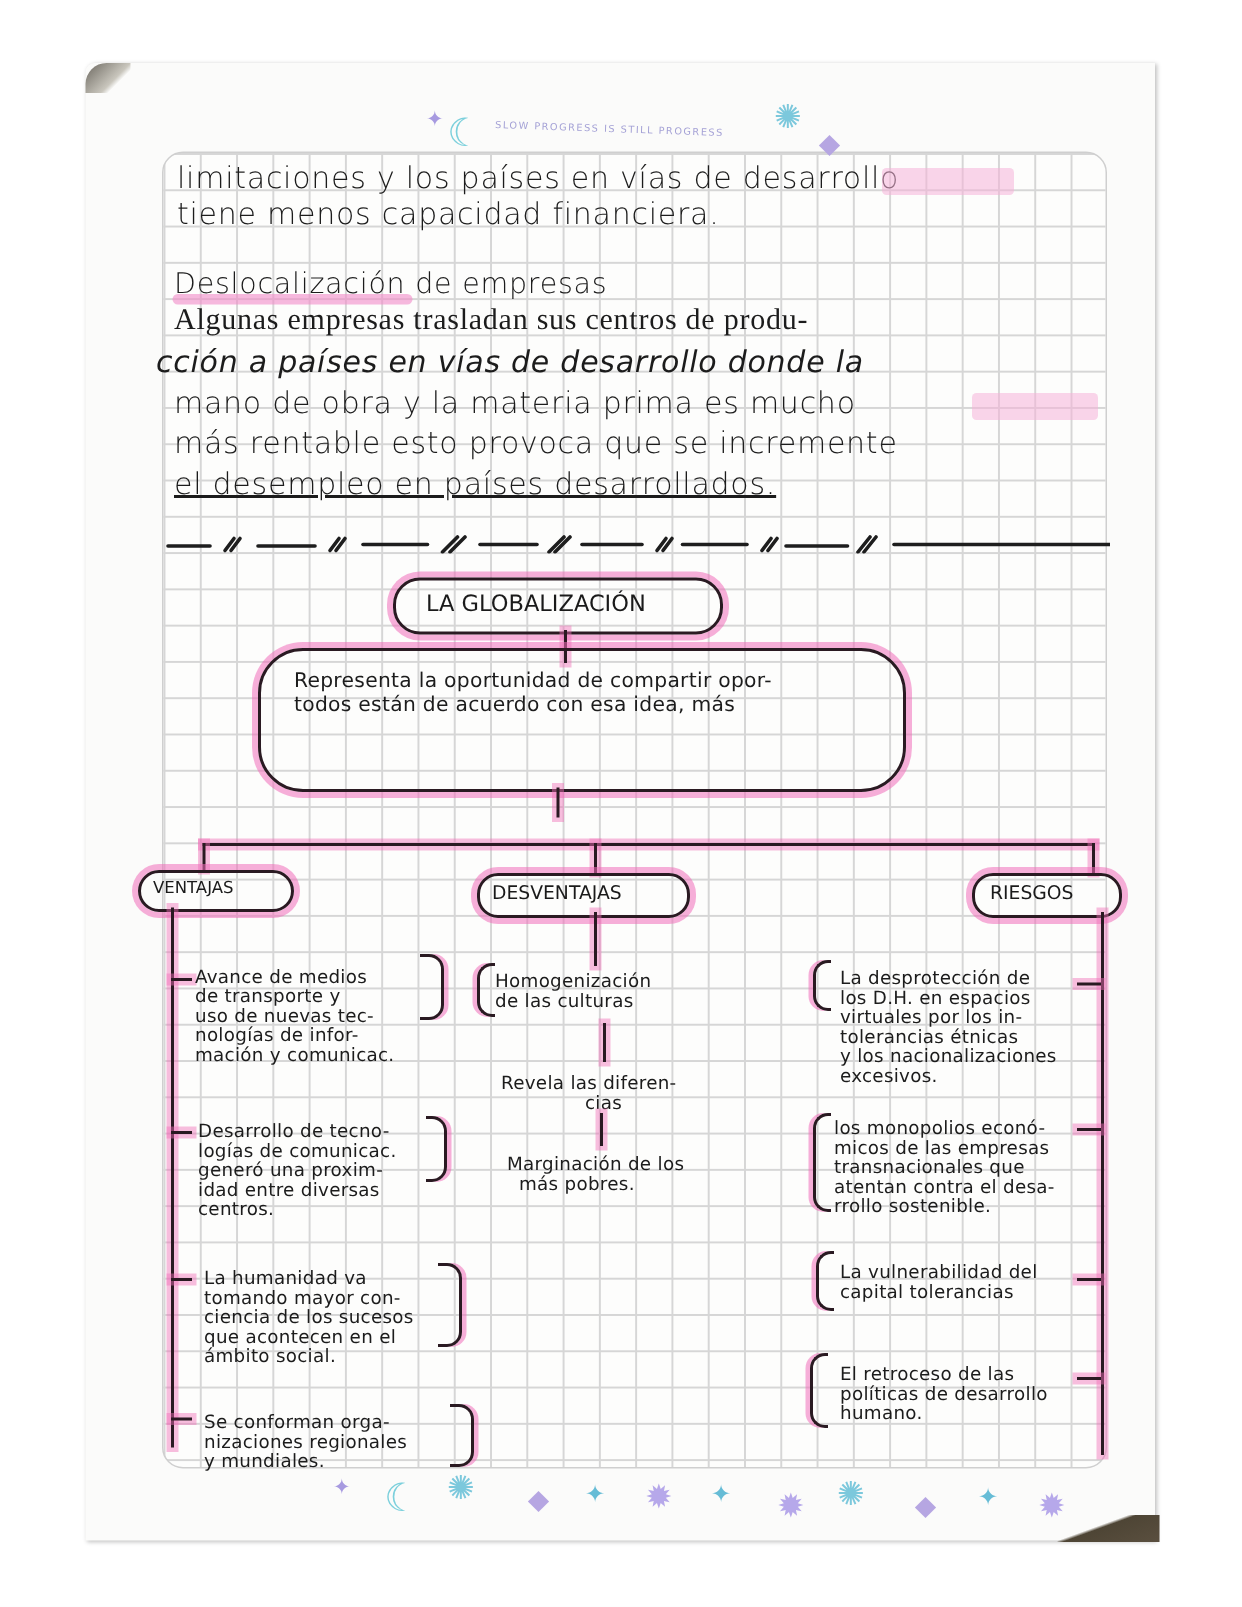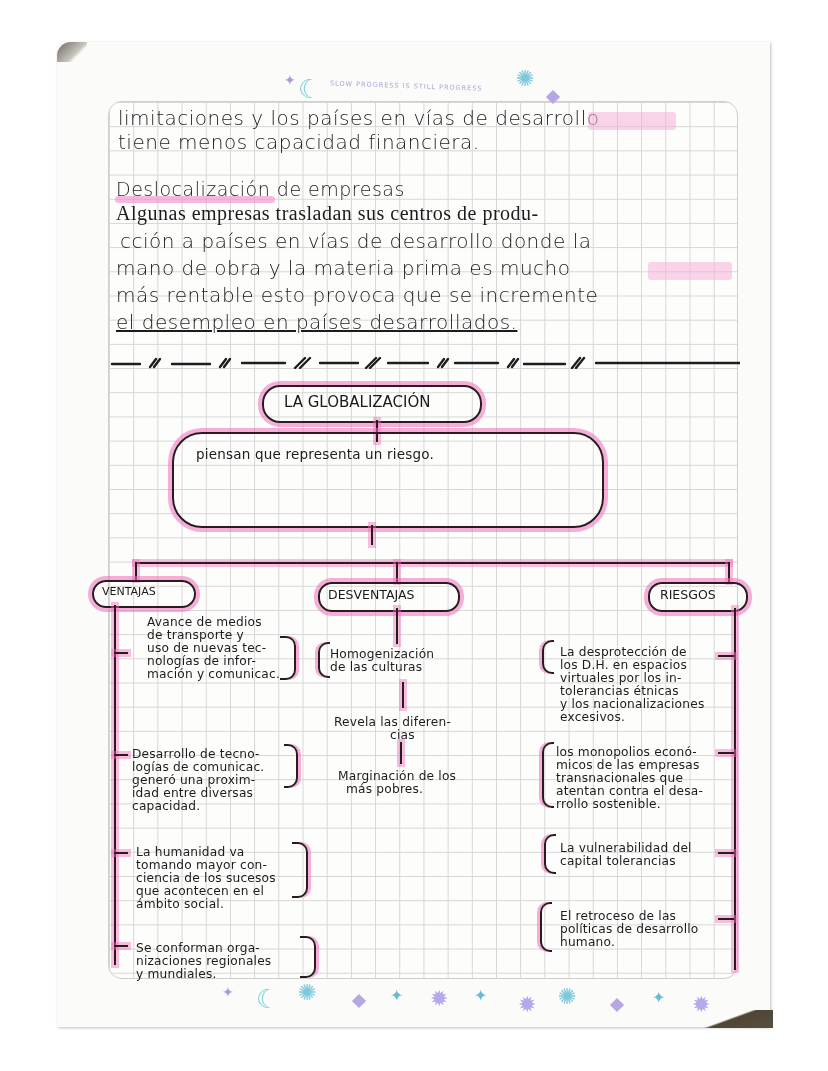--- a/index.html
+++ b/index.html
@@ -100,21 +100,21 @@
   <span class="deco square" style="left:548px;top:92px;"></span>
 </div>
 
 <div class="hand intro-line" style="left:118px;top:106px;text-align:right;">limitaciones   y los  países   en vías   de desarrollo</div>
 <div class="pink-hl" style="left:588px;top:112px;width:88px;height:18px;"></div>
 <div class="hand intro-line" style="left:118px;top:130px;">tiene  menos   capacidad   financiera.</div>
 
 <div class="heading-underline" style="left:115px;top:196px;width:160px;"></div>
 <div class="hand" style="left:116px;top:178px;font-size:19px;font-weight:300;">Deslocalización de empresas</div>
 <div class="hand intro-line" style="left:116px;top:202px;font-family:Liberation Serif, serif;">Algunas  empresas   trasladan   sus   centros   de produ-</div>
-<div class="hand intro-line" style="left:120px;top:229px;">cción   a  países   en  vías   de  desarrollo   donde  la</div>
+<div class="hand intro-line" style="left:104px;top:229px;font-style:italic;">cción   a  países   en  vías   de  desarrollo   donde  la</div>
 <div class="pink-hl" style="left:648px;top:262px;width:84px;height:18px;"></div>
 <div class="hand intro-line" style="left:116px;top:256px;">mano   de   obra   y  la   materia   prima es   mucho</div>
 <div class="hand intro-line" style="left:116px;top:283px;">más   rentable  esto   provoca   que  se   incremente</div>
 <div class="hand intro-line" style="left:116px;top:310px;text-decoration:underline;">el   desempleo    en  países   desarrollados.</div>
 
 <svg class="divider" viewBox="0 0 630 14">
   <g stroke="#1e1e1e" stroke-width="2.4" fill="none" stroke-linecap="round">
     <path d="M2 9 H30"></path>
       <path d="M40 12 L46 4 M44 12 L50 4"></path>
     <path d="M62 9 H100"></path>
@@ -132,21 +132,22 @@
     <path d="M486 8 H630"></path>
   </g>
 </svg>
 
 <div class="cloud" style="left:262px;top:385px;width:216px;height:34px;border-radius:18px;"></div>
 <div class="cloud-label" style="left:284px;top:393px;font-size:15px;">LA GLOBALIZACIÓN</div>
 <div class="line" style="left:376px;top:420px;width:2px;height:22px;"></div>
 
 <div class="cloud" style="left:172px;top:432px;width:428px;height:92px;border-radius:30px;"></div>
 <div class="item-text" style="left:196px;top:447px;font-size:13.5px;line-height:15.5px;">
-  <div>piensan  que  representa  un  riesgo.</div>
+  <div>Representa la oportunidad  de compartir  opor-</div>
+  <div>todos están  de acuerdo  con esa idea,  más</div>
 </div>
 
 <div class="line" style="left:371px;top:525px;width:2px;height:20px;"></div>
 <div class="line" style="left:135px;top:562px;width:595px;height:2px;"></div>
 <div class="line" style="left:135px;top:562px;width:2px;height:18px;"></div>
 <div class="line" style="left:396px;top:562px;width:2px;height:20px;"></div>
 <div class="line" style="left:728px;top:562px;width:2px;height:20px;"></div>
 
 <div class="cloud" style="left:92px;top:580px;width:100px;height:24px;border-radius:14px;"></div>
 <div class="cloud-label" style="left:102px;top:585px;font-size:11px;">VENTAJAS</div>
@@ -157,35 +158,35 @@
 <div class="cloud" style="left:648px;top:582px;width:96px;height:26px;border-radius:14px;"></div>
 <div class="cloud-label" style="left:660px;top:587px;font-size:12.5px;">RIESGOS</div>
 
 <div class="line" style="left:114px;top:605px;width:2px;height:360px;"></div>
 <div class="line" style="left:114px;top:652px;width:14px;height:2px;"></div>
 <div class="line" style="left:114px;top:754px;width:14px;height:2px;"></div>
 <div class="line" style="left:114px;top:852px;width:14px;height:2px;"></div>
 <div class="line" style="left:114px;top:945px;width:14px;height:2px;"></div>
 
 <div class="bracket-r" style="left:280px;top:636px;width:14px;height:40px;"></div>
-<div class="item-text" style="left:130px;top:616px;margin-left:17px;">
+<div class="item-text" style="left:130px;top:645px;">
   <div>Avance de medios</div>
   <div>de transporte y</div>
   <div>uso de nuevas tec-</div>
   <div>nologías de infor-</div>
   <div>mación y comunicac.</div>
 </div>
 
 <div class="bracket-r" style="left:284px;top:744px;width:12px;height:40px;"></div>
 <div class="item-text" style="left:132px;top:748px;">
   <div>Desarrollo de tecno-</div>
   <div>logías de comunicac.</div>
   <div>generó una proxim-</div>
   <div>idad entre diversas</div>
-  <div>capacidad.</div>
+  <div>centros.</div>
 </div>
 
 <div class="bracket-r" style="left:292px;top:842px;width:14px;height:52px;"></div>
 <div class="item-text" style="left:136px;top:846px;">
   <div>La humanidad va</div>
   <div>tomando mayor con-</div>
   <div>ciencia de los sucesos</div>
   <div>que acontecen en el</div>
   <div>ámbito social.</div>
 </div>

